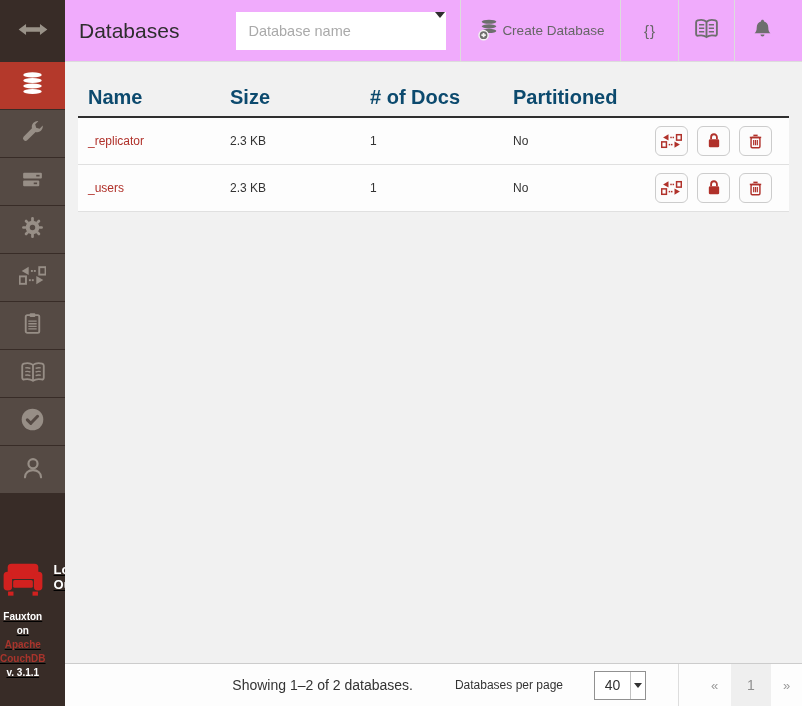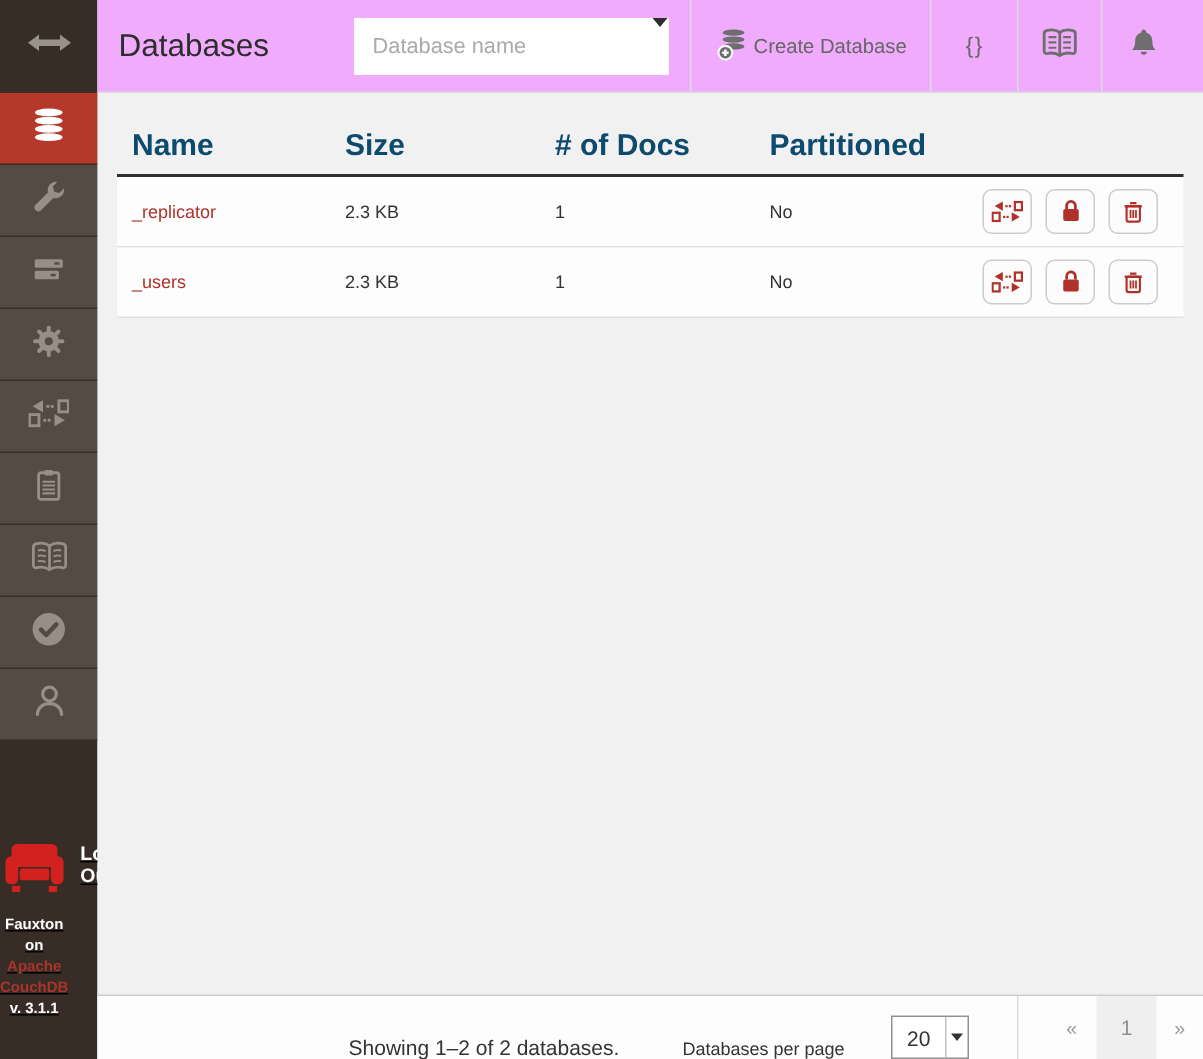--- a/index.html
+++ b/index.html
@@ -42,21 +42,21 @@
   .tbl-head, .tbl-row { display:grid; grid-template-columns:142px 140px 143px 142px 1fr; align-items:center; }
   .tbl-head { height:40px; border-bottom:2px solid #2f2f2f; }
   .tbl-head > div { padding-left:10px; font-size:20px; font-weight:bold; color:#0c4a6e; }
   .tbl-row { height:47px; background:#fdfdfd; border-bottom:1px solid #e0e0e0; font-size:12px; color:#333; }
   .tbl-row > div { padding-left:10px; }
   .db-link { color:#b0312a; cursor:pointer; text-decoration:none; }
   .actions-cell { display:flex; gap:9px; align-items:center; }
   .action-btn { width:33px; height:30px; border:1px solid #ccc; border-radius:6px; background:#fcfcfc; display:flex; align-items:center; justify-content:center; color:#b0312a; cursor:pointer; padding:0; }
 
   
-  .footer { height:43px; background:#fdfdfd; border-top:1px solid #ccc; display:flex; align-items:flex-end; justify-content:flex-end; flex:0 0 43px;gap:19px; }
+  .footer { height:43px; background:#fdfdfd; border-top:1px solid #ccc; display:flex; align-items:center; justify-content:flex-end; flex:0 0 43px;gap:19px; }
   .summary { font-size:14px; color:#333; margin-right:23px; }
   .per-page-label { font-size:12px; color:#333; margin-right:12px; }
   .per-page-select { width:52px; height:29px; background:#fff; border:1px solid #919191; display:flex; align-items:stretch; cursor:pointer; margin-right:13px; }
   .per-page-value { flex:1; display:flex; align-items:center; justify-content:center; font-size:14px; color:#333; }
   .per-page-caretbox { width:15px; border-left:1px solid #c2c2c2; display:flex; align-items:center; justify-content:center; }
   .per-page-caretbox span { width:0; height:0; border-left:4px solid transparent; border-right:4px solid transparent; border-top:5px solid #333; }
   .footer-divider { width:1px; height:42px; background:#ddd; }
   .pagination { display:flex; height:42px; align-items:stretch; }
   .page-prev, .page-next { width:33px; display:flex; align-items:center; justify-content:center; color:#999; font-size:13px; cursor:pointer; }
   .page-next { width:31px; }
@@ -341,21 +341,21 @@
             </svg>
           </button>
         </div>
       </div>
     </div>
 
     <div class="footer">
       <div class="summary">Showing 1–2 of 2 databases.</div>
       <div class="per-page-label">Databases per page</div>
       <div class="per-page-select">
-        <span class="per-page-value">20</span>
+        <span class="per-page-value">40</span>
         <span class="per-page-caretbox">
             <span></span>
           </span>
       </div>
       <div class="footer-divider"></div>
       <div class="pagination">
         <div class="page-prev">«</div>
         <div class="page-current">1</div>
         <div class="page-next">»</div>
       </div>

